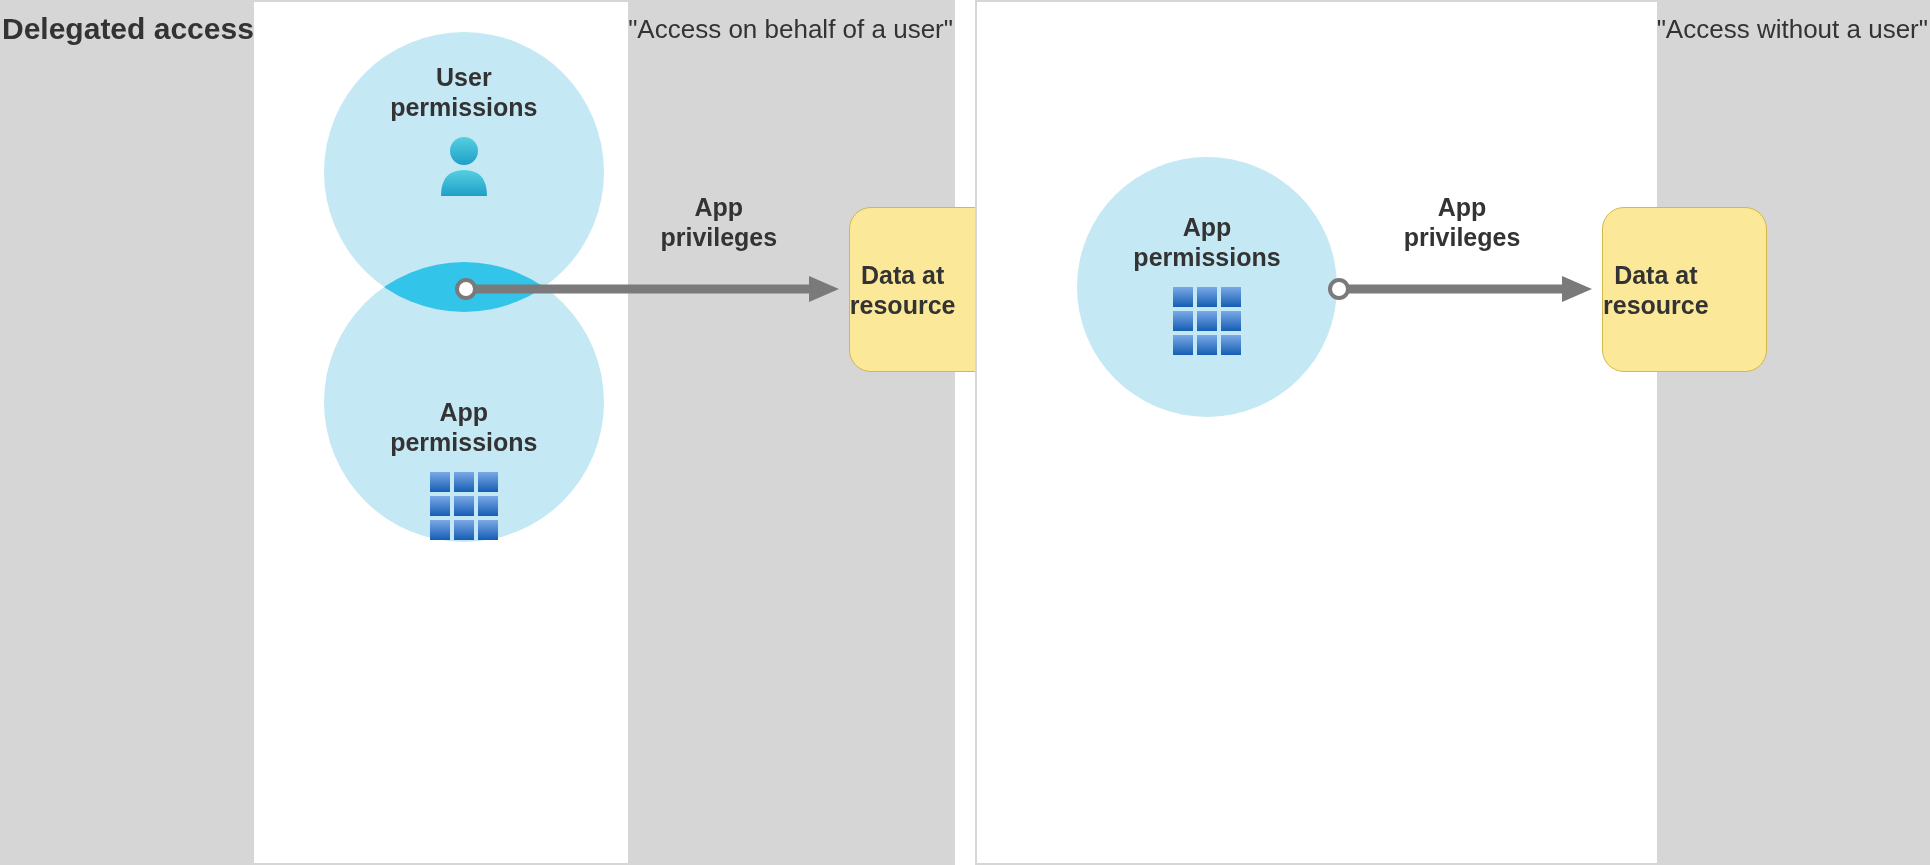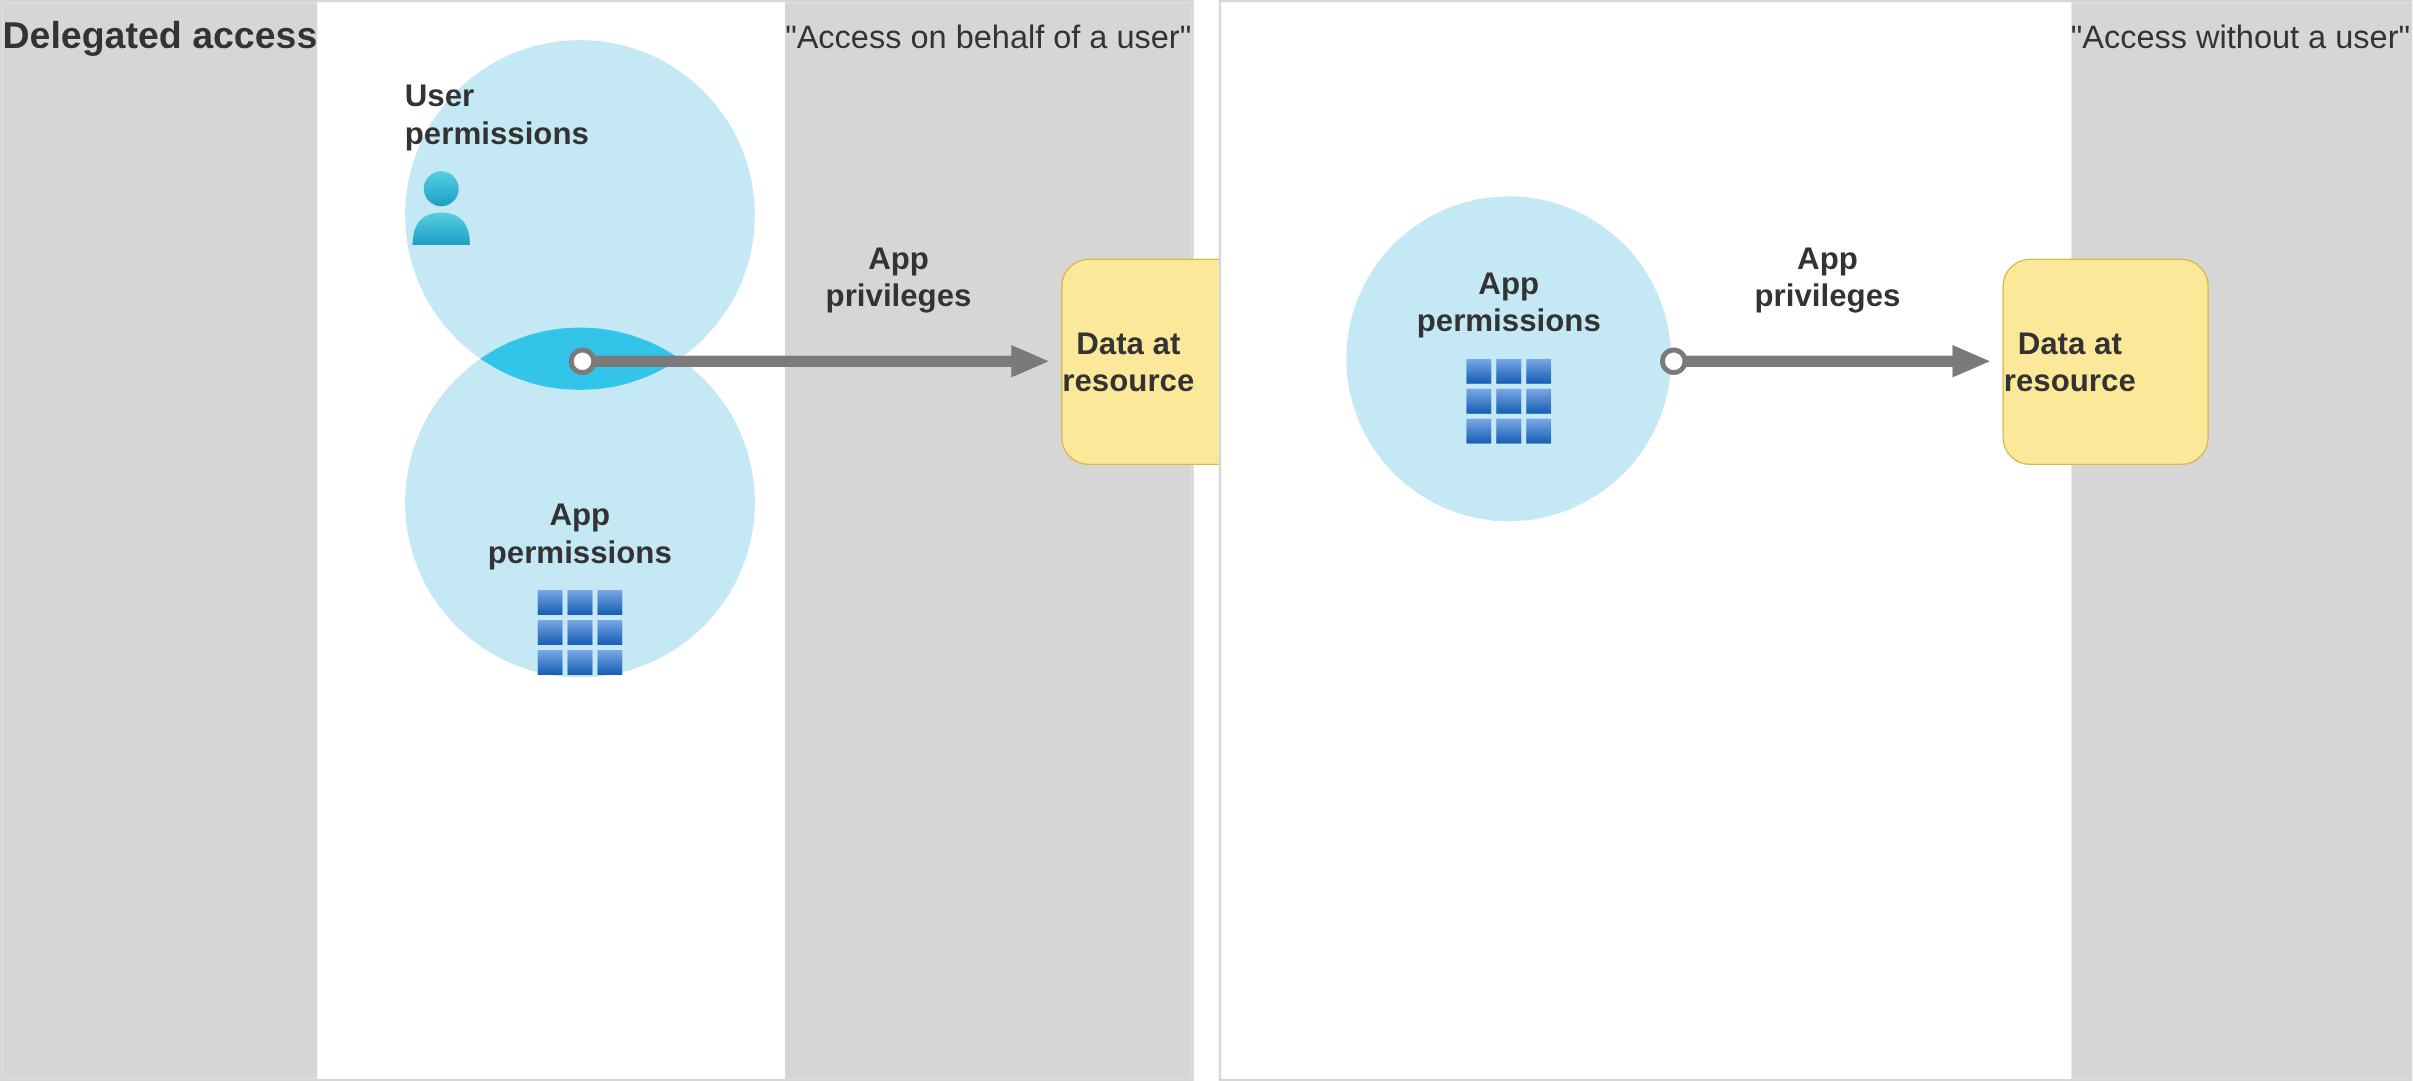--- a/index.html
+++ b/index.html
@@ -63,20 +63,21 @@
   .venn-svg {
     position: absolute;
     left: 0;
     top: 0;
   }
   .user-content {
     position: absolute;
     left: 70px;
     top: 60px;
     width: 280px;
+    text-align: center;
   }
   .app-content-left {
     position: absolute;
     left: 70px;
     top: 395px;
     width: 280px;
     text-align: center;
   }
   
   .right-app-circle {

